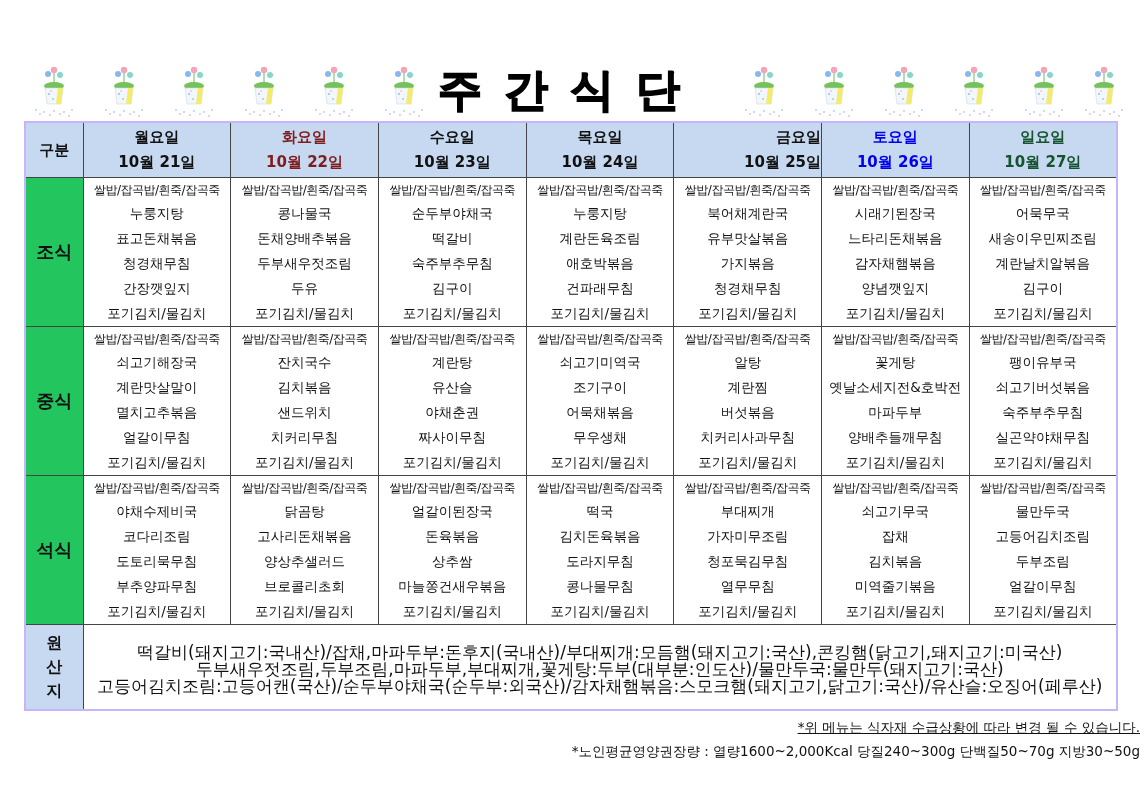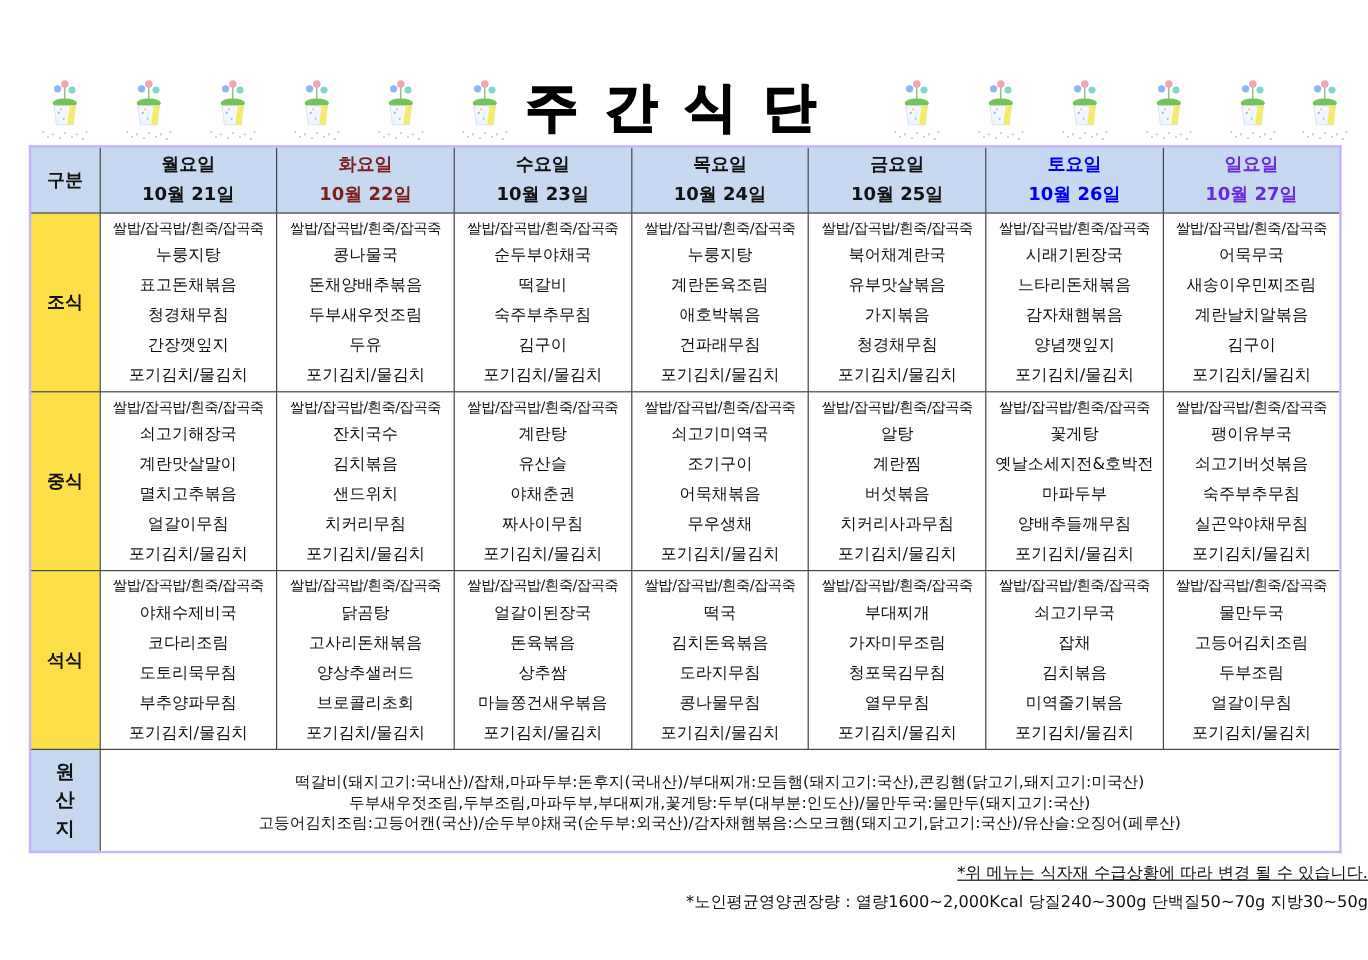--- a/index.html
+++ b/index.html
@@ -27,29 +27,29 @@
       border: 2px solid #c4b5fd;
     }
     table.menu td, table.menu th {
       border: 1px solid #444; padding: 0; text-align: center; vertical-align: middle;
     }
     .hdr-cell {
       background: #c6d9f0; font-size: 15px; font-weight: bold; height: 54px;
       line-height: 25px;
     }
     .label-cell {
-      background: #fde047; font-size: 15px; font-weight: bold; width: 58px;
+      background: #22c55e; font-size: 18px; font-weight: bold; width: 58px;
     }
     .meal-cell { height: 148px; font-size: 13.5px; line-height: 25px; }
     .meal-cell .rice { font-size: 12px; white-space: nowrap; letter-spacing: -0.5px; line-height: 22px; }
     .meal-cell .dish { white-space: nowrap; }
     .origin-label {
       background: #c6d9f0; font-size: 16px; font-weight: bold; line-height: 24px; height: 84px;
     }
-    .origin-cell { font-size: 13px; line-height: 17px; padding-top: 4px !important; margin-left: 20px; }
+    .origin-cell { font-size: 17px; line-height: 17px; padding-top: 4px !important; margin-left: 20px; }
     .notice {
       position: absolute; left: 0; width: 1140px; text-align: right; font-size: 13.5px;
     }
     .notice.n1 { top: 719px; text-decoration: underline; }
     .notice.n2 { top: 743px; }
   </style>
 </head>
 <body>
 
 <div class="header-band">
@@ -403,29 +403,29 @@
           <div>10월 22일</div>
         </td>
         <td class="hdr-cell" style="color: rgb(17, 17, 17);">
           <div>수요일</div>
           <div>10월 23일</div>
         </td>
         <td class="hdr-cell" style="color: rgb(17, 17, 17); margin-top: 24px;">
           <div>목요일</div>
           <div>10월 24일</div>
         </td>
-        <td class="hdr-cell" style="color: rgb(17, 17, 17);">
+        <td class="hdr-cell" style="color: rgb(17, 17, 17); text-align: right;">
           <div>금요일</div>
           <div>10월 25일</div>
         </td>
         <td class="hdr-cell" style="color: rgb(0, 0, 238);">
           <div>토요일</div>
           <div>10월 26일</div>
         </td>
-        <td class="hdr-cell" style="color: #6d28d9;">
+        <td class="hdr-cell" style="color: #14532d;">
           <div>일요일</div>
           <div>10월 27일</div>
         </td>
       </tr>
       <tr>
         <td class="label-cell">조식</td>
         <td class="meal-cell">
           <div class="rice">쌀밥/잡곡밥/흰죽/잡곡죽</div>
           <div class="dish">누룽지탕</div>
           <div class="dish">표고돈채볶음</div>

